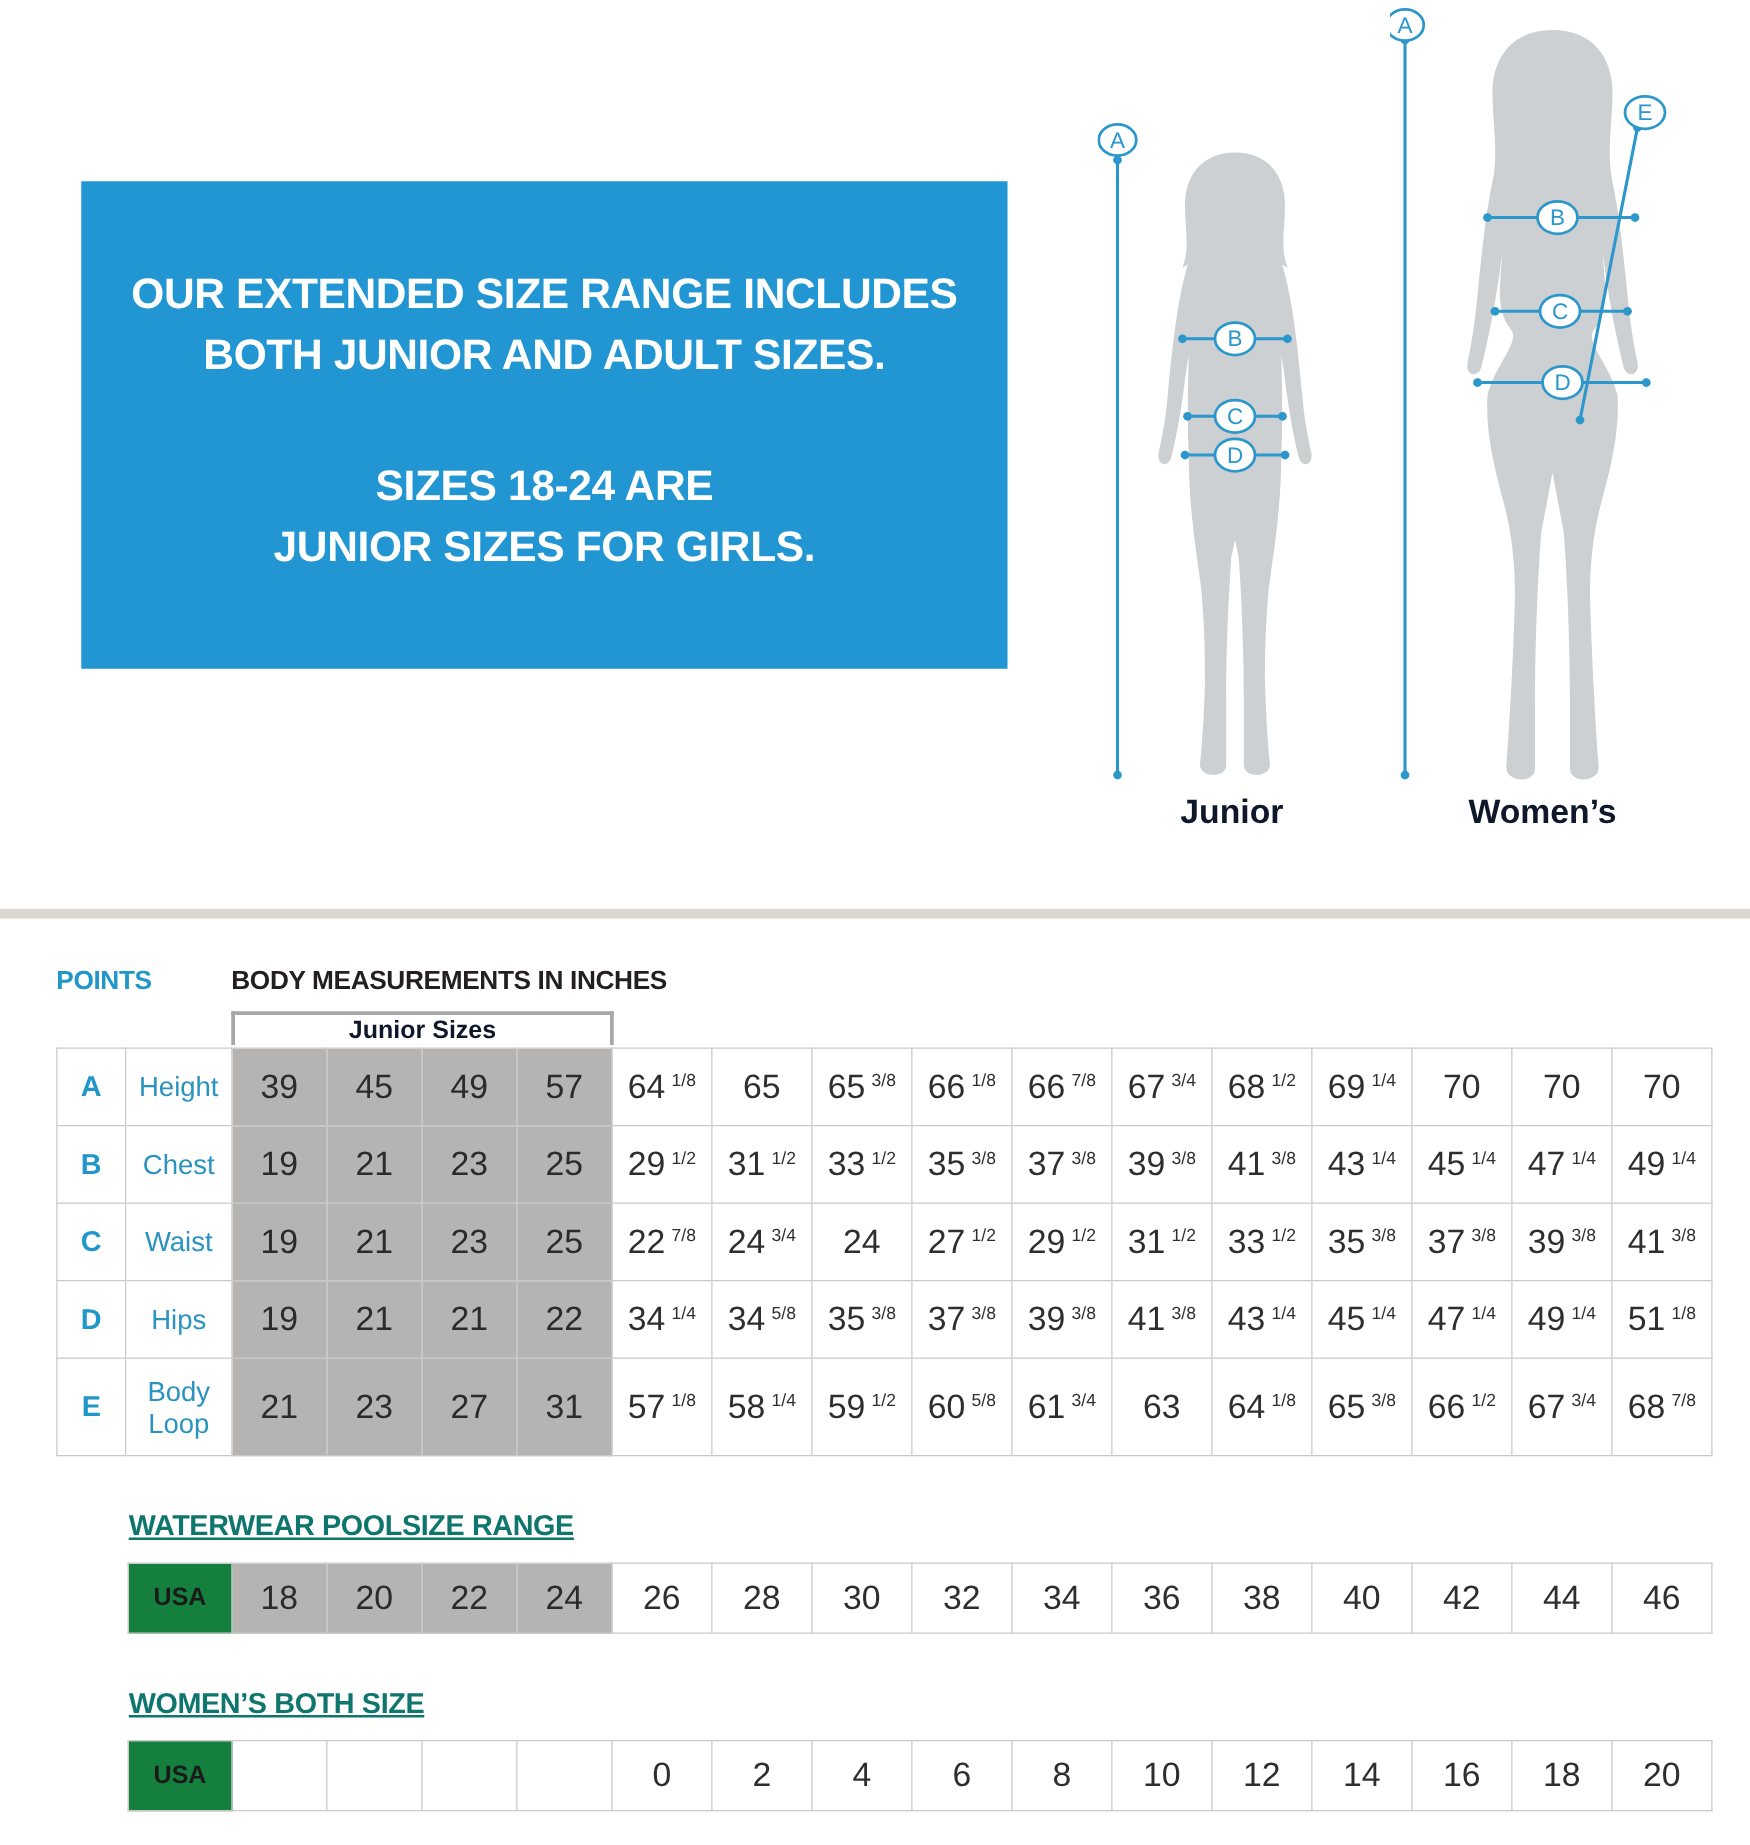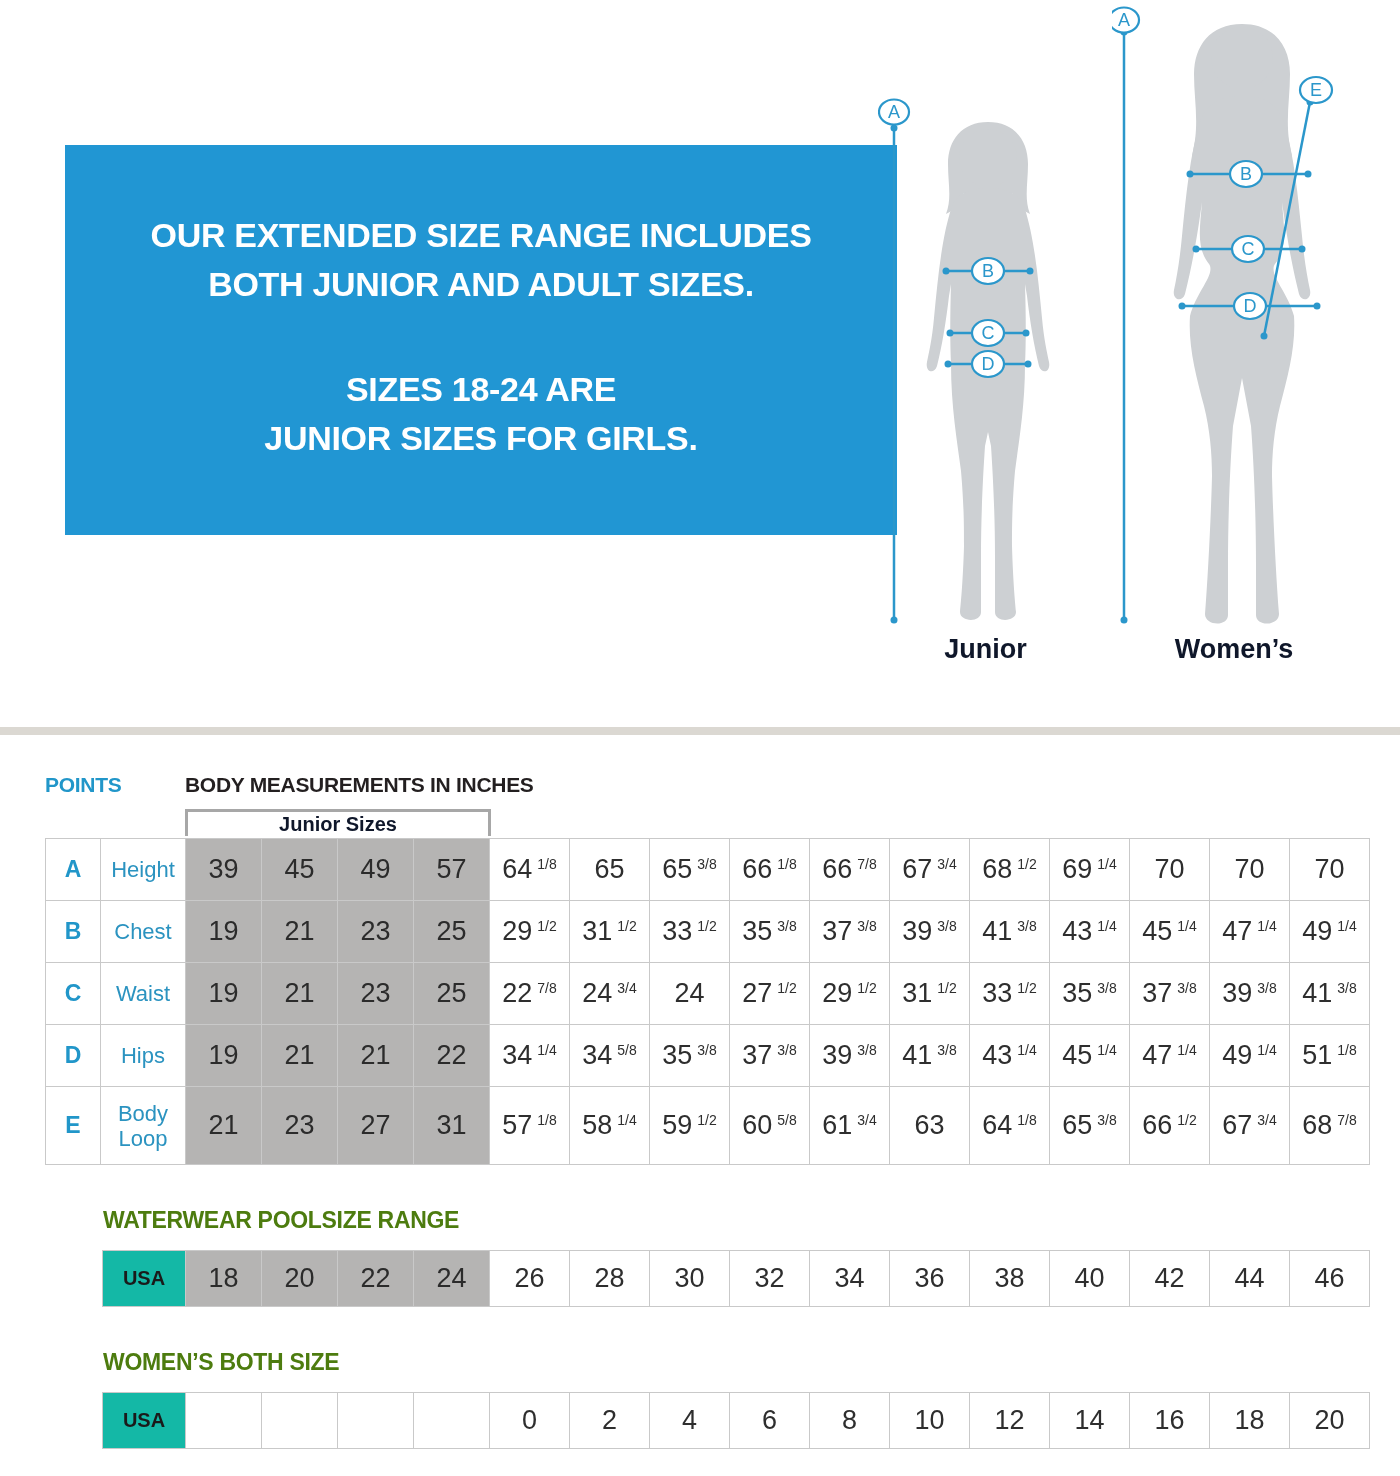--- a/index.html
+++ b/index.html
@@ -4,21 +4,21 @@
 <style>
   * { margin:0; padding:0; box-sizing:border-box; }
   html,body { background:#ffffff; }
   body {
     width:1400px; height:1476px; position:relative; overflow:hidden;
     font-family:"Liberation Sans", sans-serif; color:#231f20;
   }
   
   .top { position:relative; width:1400px; height:727px; background:#fff; }
   .banner {
-    position:absolute; left:65px; top:145px; width:832px; height:390px;
+    position:absolute; left:65px; top:145px; width:741px; height:390px;
     background:#2196d3; color:#fff; text-align:center; padding-top:66px;
   }
   .banner .ln { font-size:34px; font-weight:bold; line-height:49px; letter-spacing:-0.3px; }
   .banner .gap { height:56px; }
   .fig { position:absolute; }
   .fig-junior { left:878px; top:96px; width:215px; height:540px; }
   .fig-women  { left:1112px; top:6px;  width:244px; height:632px; }
   .caption {
     position:absolute; top:634px; font-size:27px; font-weight:600; color:#0f172a; text-align:center;
   }
@@ -45,24 +45,24 @@
   td { border:1px solid #c9c9c9; text-align:center; vertical-align:middle; }
   .measure-table { width:1324px; margin-top:2px; }
   .measure-table td { height:62px; }
   .measure-table tr:last-child td { height:78px; }
   .c-point { width:55px; } .c-label { width:85px; } .c-j { width:76px; } .c-a { width:80px; } .c-usa { width:83px; }
   .point-cell { color:#2196c9; font-size:23px; font-weight:bold; }
   .label-cell { color:#2b93c0; font-size:22px; line-height:25px; padding:0 4px; }
   .junior-cell { background:#b5b4b3; color:#2b2b2b; font-size:27px; }
   .value-cell { color:#2e2e2e; font-size:27px; }
   .fr { font-size:14px; position:relative; top:-9px; margin-left:5px; }
-  .sec-h { margin:42px 16px 16px 58px; font-size:23px; font-weight:bold; color:#4d7c0f; letter-spacing:-0.3px; }
+  .sec-h { margin:42px 16px 16px 58px; font-size:23px; font-weight:bold; color:#0f766e; letter-spacing:-0.3px;text-decoration:underline; }
   .size-table { width:1267px; margin-left:57px; }
   .size-table td { height:56px; }
-  .usa-cell { font-size:20px; font-weight:bold; color:#1a1a1a; background:#14b8a6; }
+  .usa-cell { font-size:20px; font-weight:bold; color:#1a1a1a; background:#15803d; }
 </style>
 </head>
 <body>
 
 <div class="top">
 
   <div class="banner">
     <div class="ln">OUR EXTENDED SIZE RANGE INCLUDES</div>
     <div class="ln">BOTH JUNIOR AND ADULT SIZES.</div>
     <div class="gap"></div>

